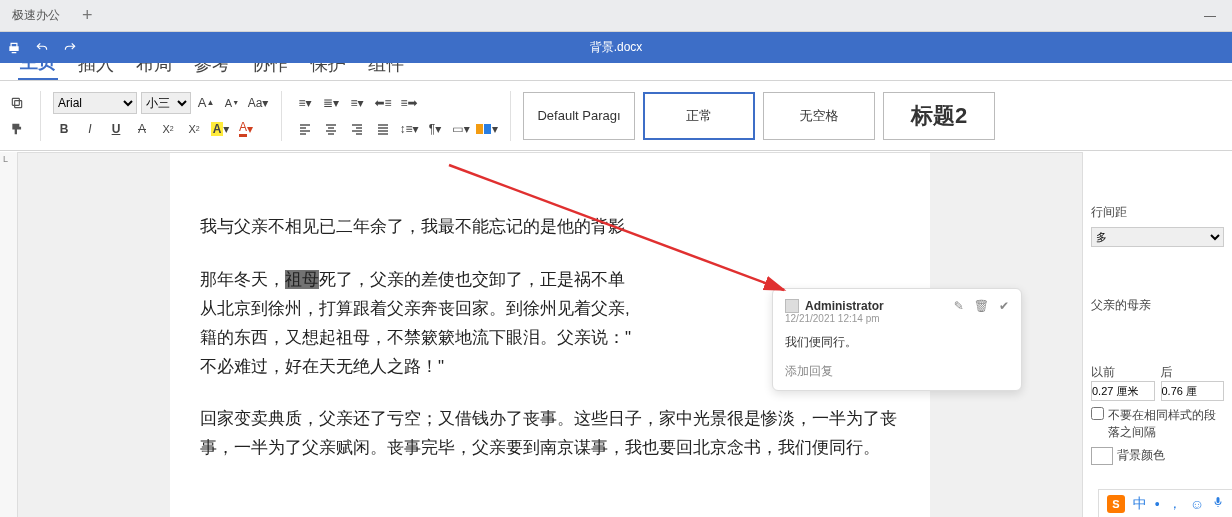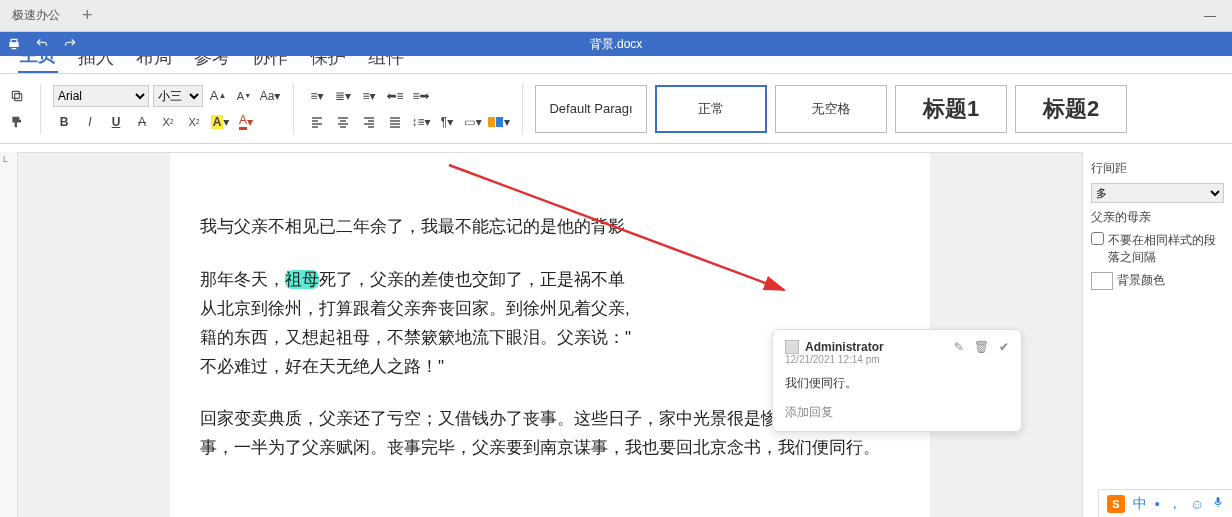--- a/index.html
+++ b/index.html
@@ -5,54 +5,54 @@
   * { box-sizing: border-box; margin: 0; padding: 0; font-family: "Microsoft YaHei", Arial, sans-serif; }
   body { width: 1232px; height: 517px; overflow: hidden; background: #fff; position: relative; font-size: 12px; color: #333; }
   .titlebar { height: 32px; background: #ebecee; display: flex; align-items: center; border-bottom: 1px solid #d4d4d4; }
   .app-name { padding: 0 12px; color: #555; font-size: 12px; }
   .tab { height: 26px; background: #fff; border-radius: 4px 4px 0 0; display: flex; align-items: center; padding: 0 10px; gap: 8px; margin-top: 6px; font-size: 12px; }
   .tab svg.docicon { width: 16px; height: 16px; }
   .tab .close { color: #888; font-size: 14px; cursor: pointer; }
   .newtab { margin-left: 10px; color: #777; font-size: 18px; cursor: pointer; }
   .win-controls { margin-left: auto; display: flex; }
   .win-controls .ctrl { width: 44px; height: 32px; display: flex; align-items: center; justify-content: center; color: #555; }
-  .quickbar { height: 24px; background: #3d6ec7; display: flex; align-items: center; color: #fff; position: relative; }
+  .quickbar { height: 31px; background: #3d6ec7; display: flex; align-items: center; color: #fff; position: relative; }
   .quickbar .qbtn { width: 28px; height: 24px; display: flex; align-items: center; justify-content: center; }
   .quickbar .doc-title { position: absolute; left: 50%; transform: translateX(-50%); font-size: 12px; }
   .menubar { height: 18px; background: #fff; display: flex; align-items: flex-end; gap: 18px; padding-left: 18px; border-bottom: 1px solid #d4d4d4; font-size: 18px; color: #444; }
   .menubar .mi { padding: 4px 2px; cursor: pointer; }
   .menubar .mi.active { color: #3d6ec7; border-bottom: 2px solid #3d6ec7; font-weight: bold; }
   .ribbon { height: 70px; background: #fff; border-bottom: 1px solid #d4d4d4; display: flex; align-items: center; padding: 4px 6px; gap: 8px; }
   .rgrp { display: flex; flex-direction: column; gap: 4px; height: 60px; justify-content: center; }
   .rrow { display: flex; align-items: center; gap: 4px; }
   .ibtn { width: 22px; height: 22px; display: flex; align-items: center; justify-content: center; color: #444; border-radius: 2px; cursor: pointer; }
   select.font, select.size { height: 22px; font-size: 12px; border: 1px solid #ccc; }
-  select.font { width: 96px; }
+  select.font { width: 84px; }
   select.size { width: 50px; }
   .sep { width: 1px; height: 50px; background: #e0e0e0; margin: 0 4px; }
   .stylebox { border: 1px solid #bbb; height: 48px; min-width: 112px; padding: 0 12px; display: flex; align-items: center; justify-content: center; font-size: 13px; cursor: pointer; }
   .stylebox.big { font-size: 22px; font-weight: bold; }
   .stylebox.selected { border: 2px solid #3d6ec7; }
   .editor { position: absolute; top: 152px; left: 0; right: 0; bottom: 0; display: flex; background: #f0f0f0; }
   .vruler { width: 18px; background: #f7f7f7; border-right: 1px solid #ddd; position: relative; }
   .htop { height: 18px; background: #f7f7f7; border-bottom: 1px solid #ddd; display: flex; align-items: center; padding-left: 220px; font-size: 9px; color: #888; letter-spacing: 0; white-space: nowrap; overflow: hidden; position: relative;}
   .htop::before{content:"";position:absolute;left:242px;top:2px;width:0;height:0;border-left:5px solid transparent;border-right:5px solid transparent;border-top:6px solid #888;}
   .pagewrap { flex: 1; display: flex; flex-direction: column; overflow: hidden; background: #f0f0f0; }
   .page { background: #fff; margin: 0 auto; width: 760px; min-height: 600px; padding: 60px 30px 20px 30px; font-size: 17px; line-height: 1.7; color: #222; position: relative; }
   .page p { margin-bottom: 24px; }
-  .hl { background: #5eead4; border-radius: 7px; }
+  .hl { background: #737373; }
   .sidepanel { width: 150px; border-left: 1px solid #ddd; background: #fff; padding: 8px; font-size: 12px; display: flex; flex-direction: column; gap: 6px; overflow: hidden;}
-  .sidepanel label { display: block; color: #444; }
+  .sidepanel label { display: block; color: #444; margin-top: 44px; }
   .sidepanel select, .sidepanel input[type=text] { width: 100%; height: 20px; font-size: 11px; border: 1px solid #ccc; }
   .sp-row { display: flex; gap: 6px; }
   .sp-row > div { flex: 1; }
   .chk { display: flex; align-items: flex-start; gap: 4px; color: #444; line-height:1.4;}
   .colorswatch { width: 22px; height: 18px; border: 1px solid #aaa; background: #fff; }
   .link { color: #3d6ec7; text-decoration: underline; cursor: pointer; text-align: right;}
-  .comment-box { position: absolute; left: 772px; top: 288px; width: 250px; background: #fff; border: 1px solid #ddd; border-radius: 6px; box-shadow: 0 3px 10px rgba(0,0,0,0.12); padding: 10px 12px; z-index: 50; margin-top: 41px; }
+  .comment-box { position: absolute; left: 772px; top: 288px; width: 250px; background: #fff; border: 1px solid #ddd; border-radius: 6px; box-shadow: 0 3px 10px rgba(0,0,0,0.12); padding: 10px 12px; z-index: 50; }
   .comment-head { display: flex; align-items: center; gap: 6px; }
   .comment-avatar { width: 14px; height: 14px; background: #ddd; border: 1px solid #bbb; }
   .comment-user { font-weight: bold; font-size: 12px; }
   .comment-actions { margin-left: auto; display: flex; gap: 10px; color: #888; }
   .comment-time { font-size: 10px; color: #999; margin-top: 0; }
   .comment-body { margin-top: 10px; font-size: 12px; }
   .comment-reply { margin-top: 12px; font-size: 12px; color: #888; }
   .arrow { position: absolute; left: 444px; top: 160px; z-index: 60; pointer-events: none; }
   .ime-bar { position: absolute; right: 0; bottom: 0; height: 28px; background: #fff; border: 1px solid #ddd; border-right: none; border-bottom: none; display: flex; align-items: center; gap: 8px; padding: 0 8px; font-size: 14px; }
   .ime-bar .sogou { width: 18px; height: 18px; background: #ff7a00; color: #fff; border-radius: 3px; display: flex; align-items: center; justify-content: center; font-weight: bold; font-size: 11px; }
@@ -180,21 +180,20 @@
       <div class="ibtn">↕≡▾</div>
       <div class="ibtn">¶▾</div>
       <div class="ibtn">▭▾</div>
       <div class="ibtn"><span class="col-sq" style="background:#f39c12"></span><span class="col-sq" style="background:#2a7ee2"></span>▾</div>
     </div>
   </div>
   <div class="sep"></div>
   <div class="stylebox">Default Paragı</div>
   <div class="stylebox selected">正常</div>
   <div class="stylebox">无空格</div>
-  <div class="stylebox big">标题1</div>
   <div class="stylebox big">标题2</div>
 </div>
 
 <div class="editor">
   <div class="vruler">
       <span style="position:absolute;top:2px;left:3px;font-size:9px;color:#888;">L</span>
     </div>
   <div class="pagewrap">
     <div class="htop">
         <span>· · · 1 · · · 2 · · · 3 · · · 4 · · · 5 · · · 6 · · · 7 · · · 8 · · · 9 · · · 10 · · · 11 · · · 12 · · · 13 · · · 14 · · · 15 · · · 16 · 17 ·</span>
@@ -207,20 +206,24 @@
         <span>籍的东西，又想起祖母，不禁簌簌地流下眼泪。父亲说："</span><br>
         <span>不必难过，好在天无绝人之路！"</span>
       </p>
       <p>回家变卖典质，父亲还了亏空；又借钱办了丧事。这些日子，家中光景很是惨淡，一半为了丧事，一半为了父亲赋闲。丧事完毕，父亲要到南京谋事，我也要回北京念书，我们便同行。</p>
     </div>
   </div>
   <div class="sidepanel">
     <label>行间距</label>
     <select><option>多</option></select>
     <label>父亲的母亲</label>
+    <div class="sp-row">
+      <div><label>以前</label><input type="text" value="0.27 厘米" style=""></div>
+      <div><label>后</label><input type="text" value="0.76 厘" style=""></div>
+    </div>
     <div class="chk">
         <input type="checkbox" style="">
         <span>不要在相同样式的段落之间隔</span>
       </div>
     <div class="chk">
         <span class="colorswatch"></span>
         <span>背景颜色</span>
       </div>
     <div style="flex:1"></div>
     <span class="link">显示高级设置</span>

